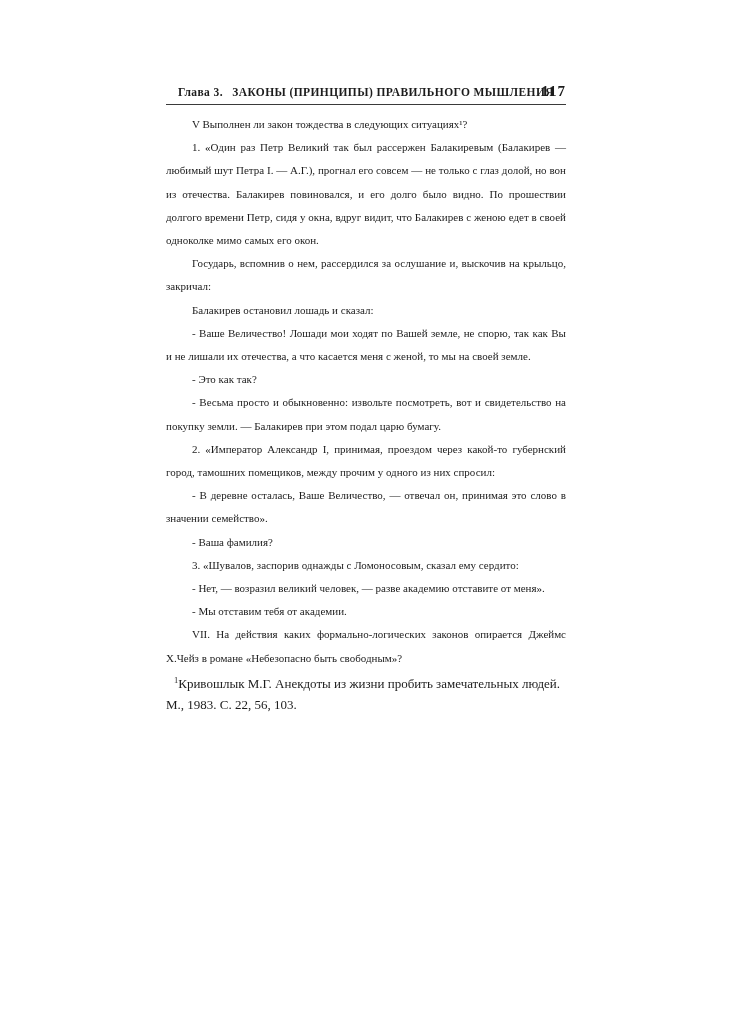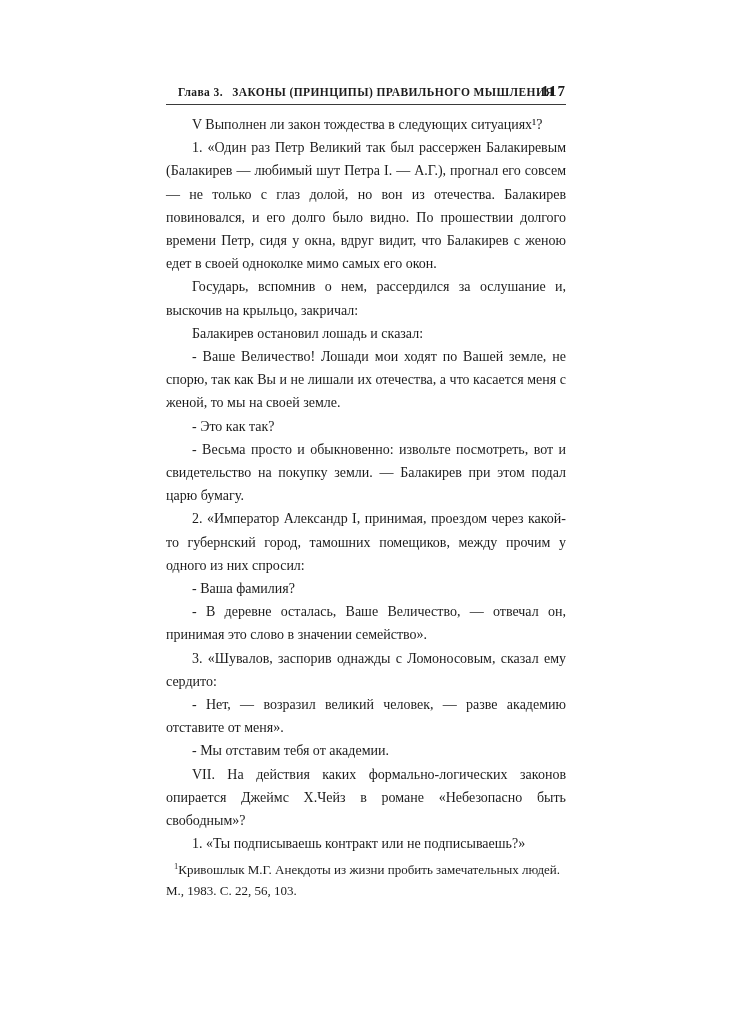--- a/index.html
+++ b/index.html
@@ -39,21 +39,21 @@
   }
   .page-number {
     position: absolute;
     right: 0;
     top: -3px;
     font-weight: bold;
     font-size: 15px;
     letter-spacing: 1px;
   }
   .body-text {
-    font-size: 14px;
+    font-size: 11px;
     line-height: 23.2px;
     text-align: justify;
   }
   .para {
     margin: 0;
     text-indent: 26px;
   }
   .footnote {
     margin-top: 3px;
     font-size: 13px;
@@ -86,27 +86,26 @@
 
   <div class="body-text">
     <p class="para">V   Выполнен ли закон тождества в следующих ситуациях¹?</p>
     <p class="para">1. «Один раз Петр Великий так был рассержен Балакиревым (Балакирев — любимый шут Петра I. — А.Г.), прогнал его совсем — не только с глаз долой, но вон из отечества. Балакирев повиновался, и его долго было видно. По прошествии долгого времени Петр, сидя у окна, вдруг видит, что Балакирев с женою едет в своей одноколке мимо самых его окон.</p>
     <p class="para">Государь, вспомнив о нем, рассердился за ослушание и, выскочив на крыльцо, закричал:</p>
     <p class="para">Балакирев остановил лошадь и сказал:</p>
     <p class="para">- Ваше Величество! Лошади мои ходят по Вашей земле, не спорю, так как Вы и не лишали их отечества, а что касается меня с женой, то мы на своей земле.</p>
     <p class="para">- Это как так?</p>
     <p class="para">- Весьма просто и обыкновенно: извольте посмотреть, вот и свидетельство на покупку земли. — Балакирев при этом подал царю бумагу.</p>
     <p class="para">2. «Император Александр I, принимая, проездом через какой-то губернский город, тамошних помещиков, между прочим у одного из них спросил:</p>
+    <p class="para">- В деревне осталась, Ваше Величество, — отвечал он, принимая это слово в значении семейство».</p>
     <p class="para">- Ваша фамилия?</p>
-    <p class="para">- В деревне осталась, Ваше Величество, — отвечал он, принимая это слово в значении семейство».</p>
     <p class="para">3. «Шувалов, заспорив однажды с Ломоносовым, сказал ему сердито:</p>
     <p class="para">- Нет, — возразил великий человек, — разве академию отставите от меня».</p>
     <p class="para">- Мы отставим тебя от академии.</p>
     <p class="para">VII. На действия каких формально-логических законов опирается Джеймс Х.Чейз в романе «Небезопасно быть свободным»?</p>
-    <p class="para">1. «Ты подписываешь контракт или не подписываешь?»</p>
   </div>
 
   <div class="footnote">
     <p class="footnote-line first"><sup>1</sup><span class="footnote-author">Кривошлык М.Г.</span> <span>Анекдоты из жизни пробить замечательных людей.</span></p>
     <p class="footnote-line">М., 1983. С. 22, 56, 103.</p>
   </div>
 
 </div>
 
 </body></html>

